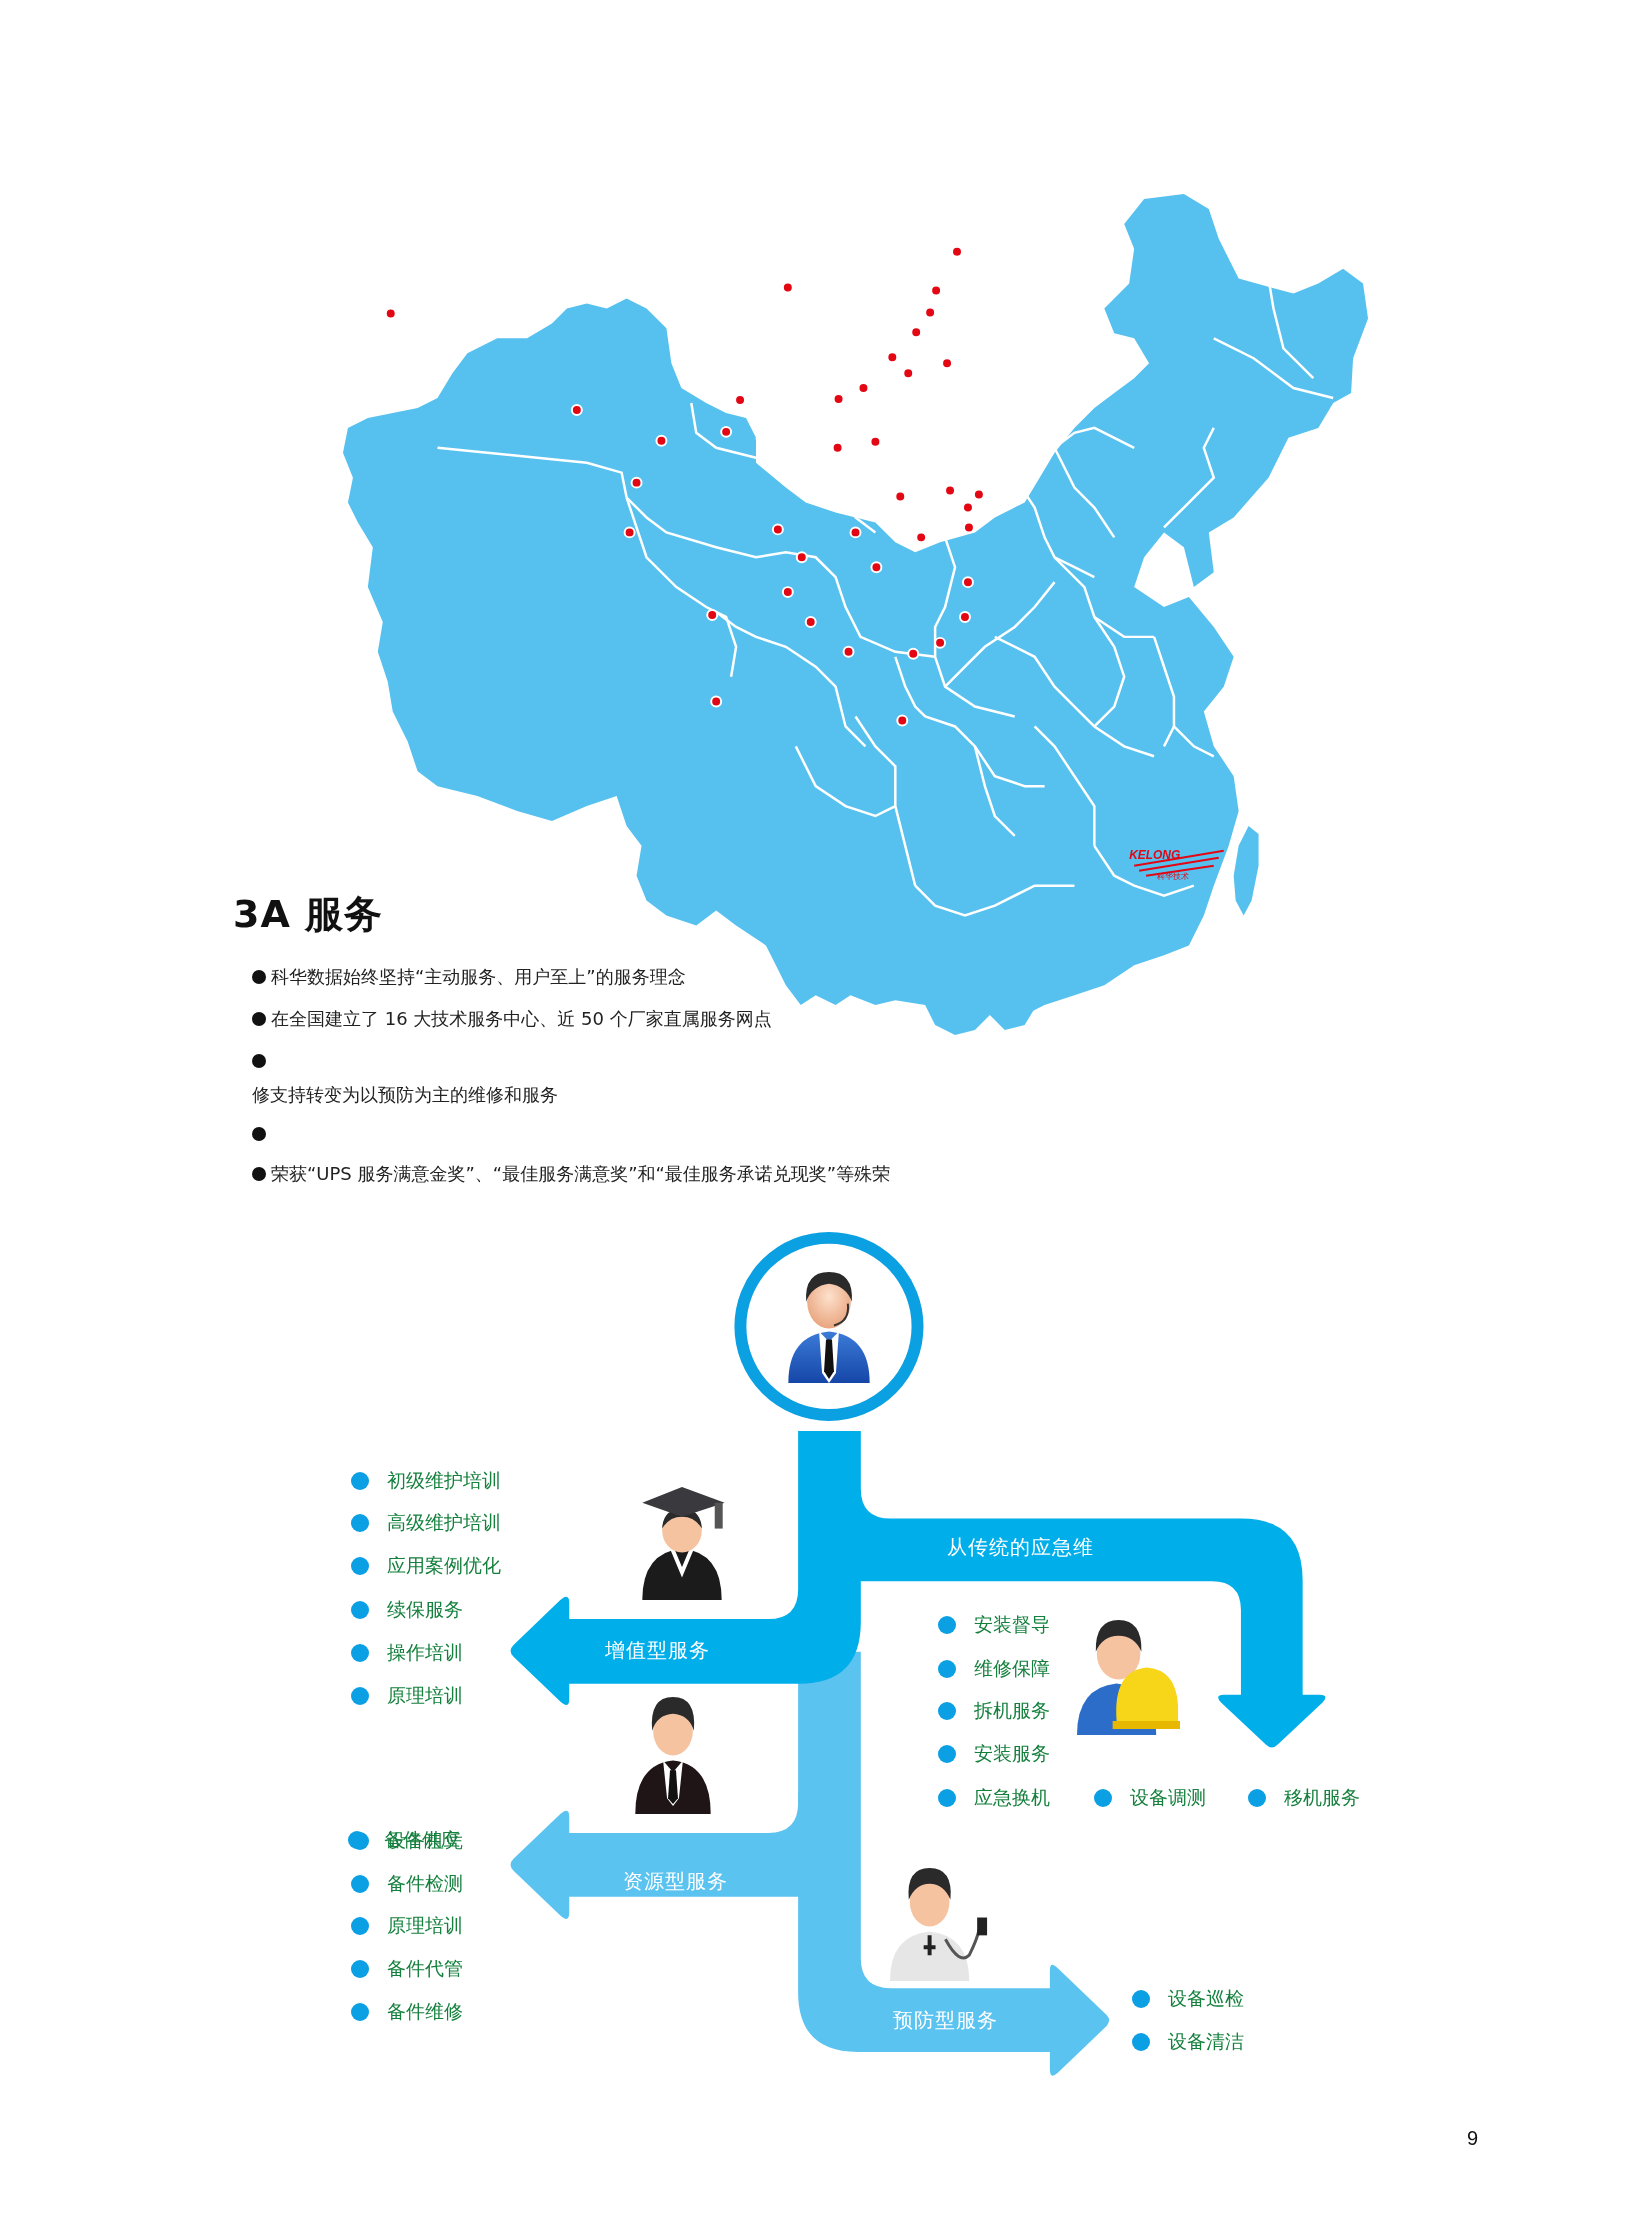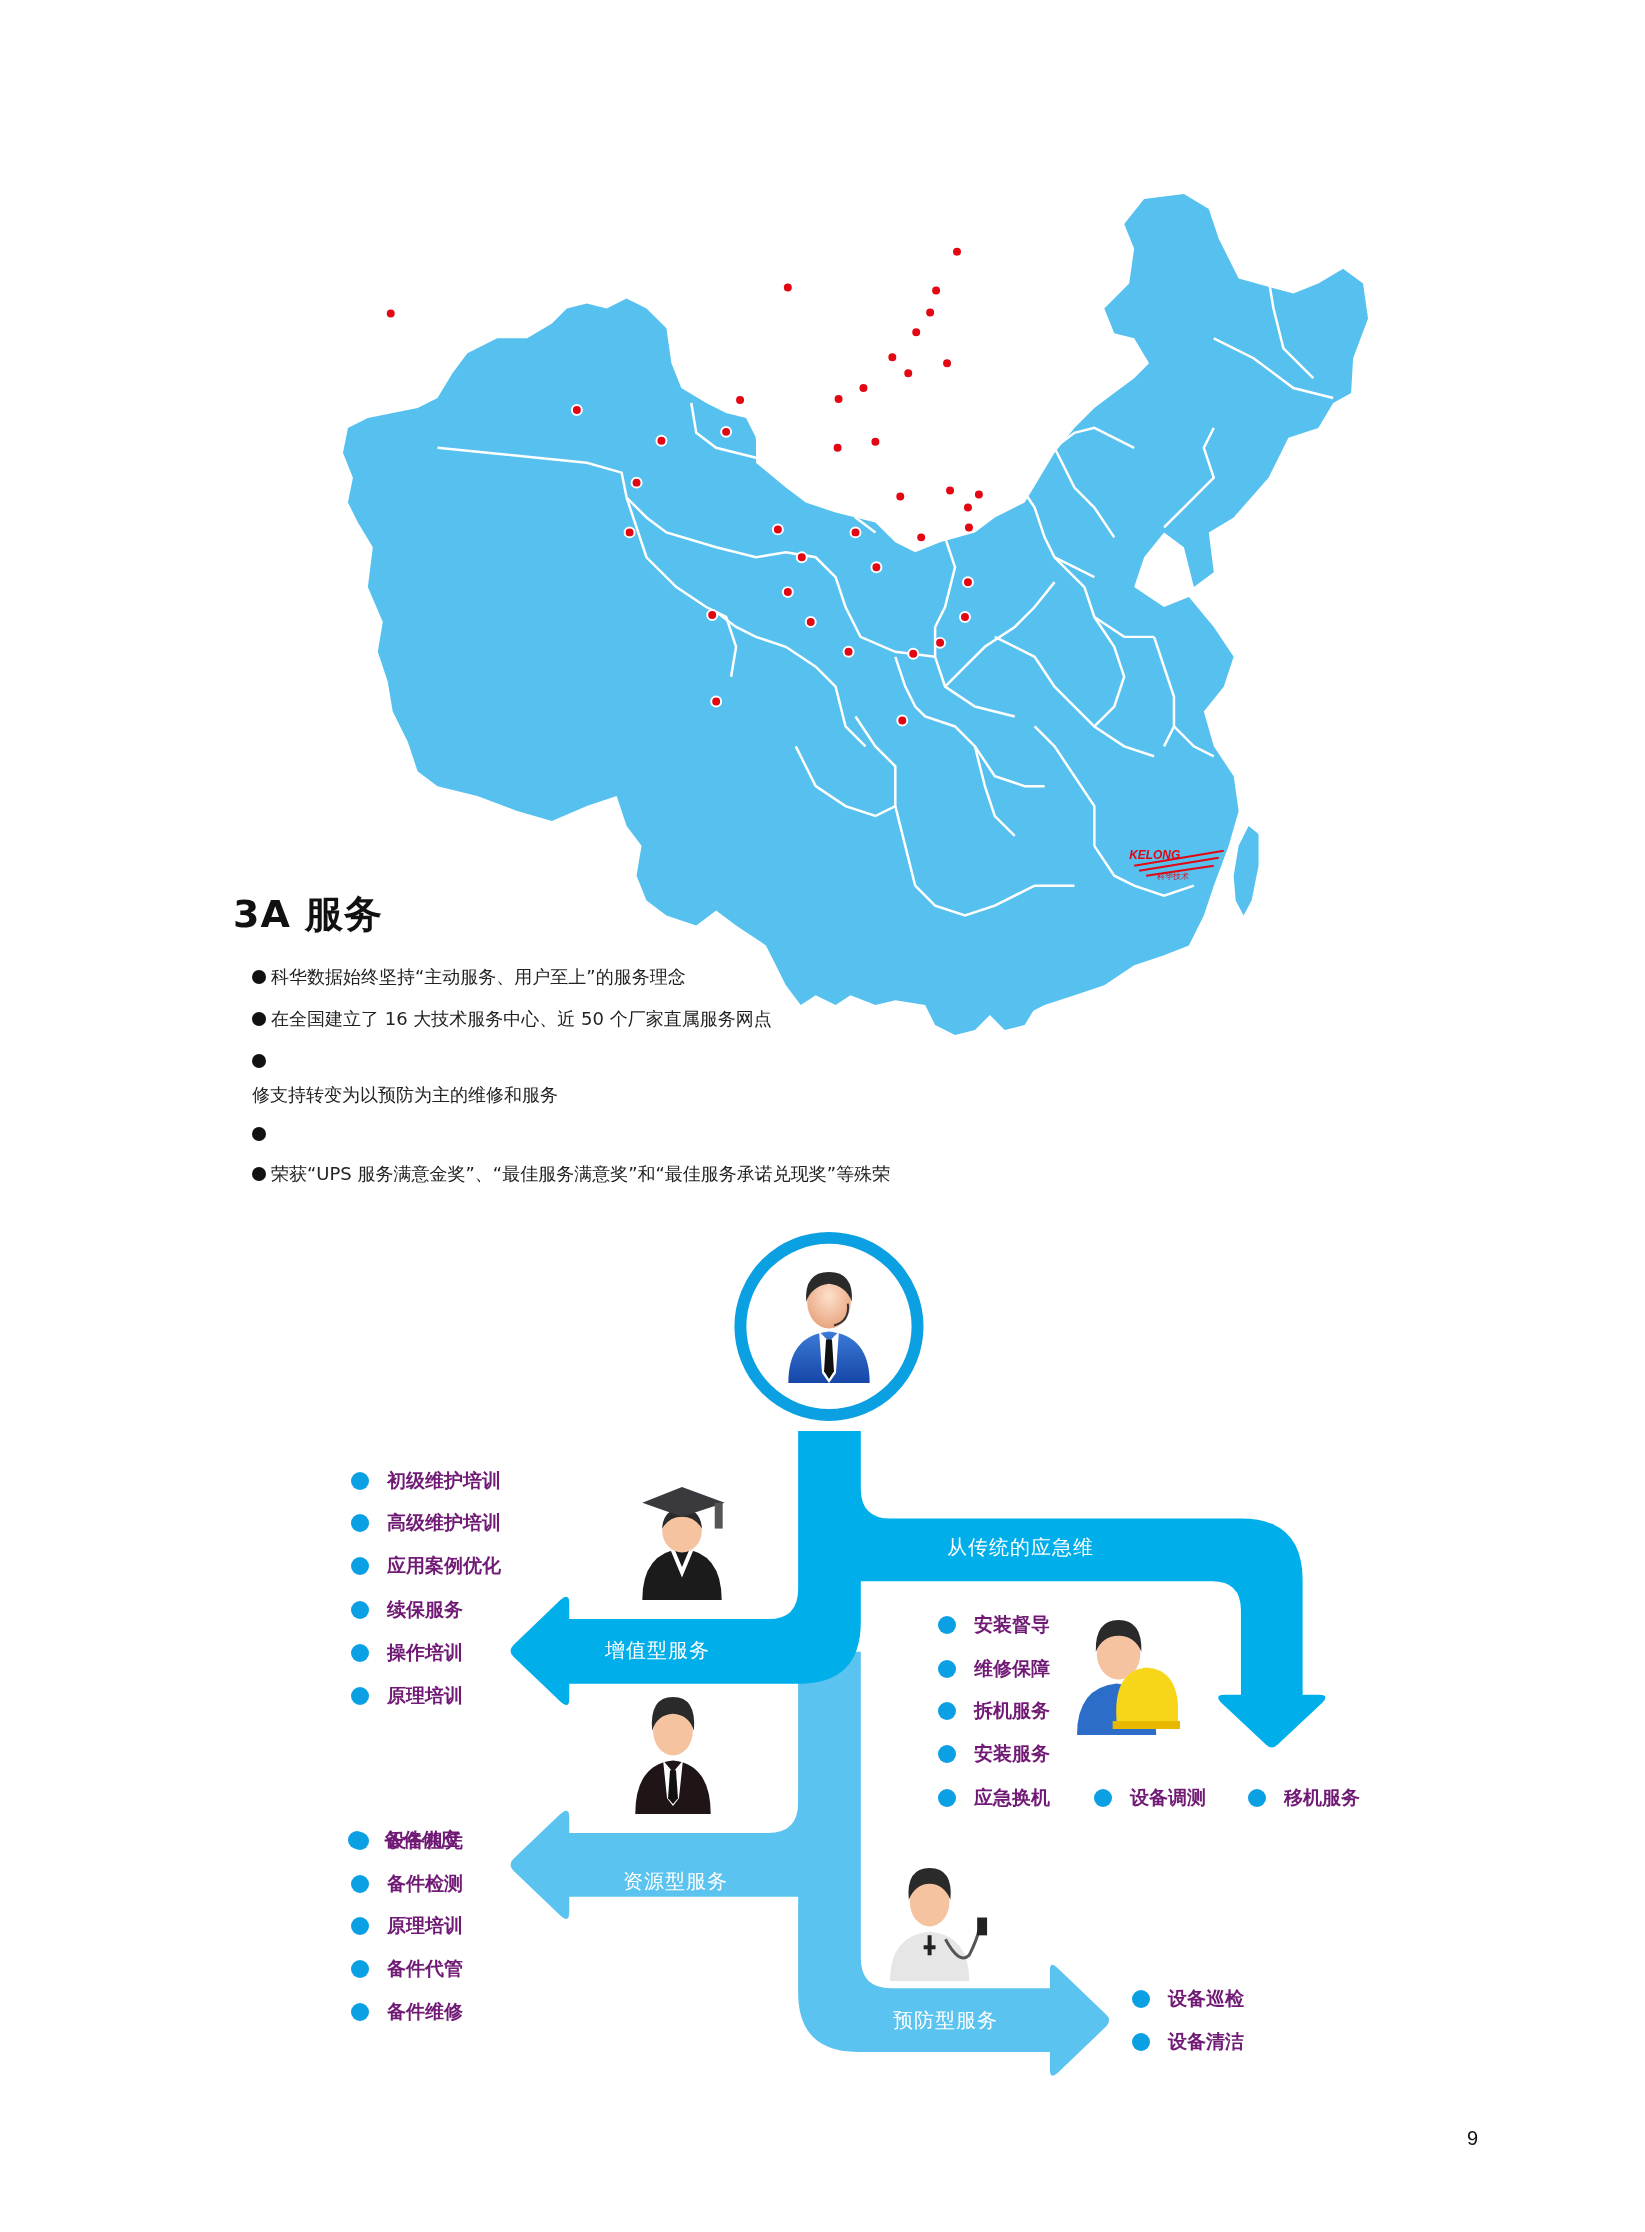--- a/index.html
+++ b/index.html
@@ -4,21 +4,21 @@
 <style>
   html, body { margin:0; padding:0; background:#ffffff; }
   body { width:1646px; height:2233px; position:relative; overflow:hidden;
          font-family:"DejaVu Sans","Liberation Sans",sans-serif; color:#222; }
   #map { position:absolute; left:338px; top:189px; width:1035px; height:846px; }
   .title { position:absolute; left:233px; top:889px; font-size:38px; font-weight:bold; color:#111; letter-spacing:1px; }
   .para { position:absolute; left:233px; font-size:18px; color:#222; line-height:24px; white-space:nowrap;margin-left:19px; }
   .para .b { display:inline-block; width:14px; height:14px; border-radius:50%; background:#111; margin-right:5px; vertical-align:-1px; }
   #diagram { position:absolute; left:0; top:0; width:1646px; height:2233px; pointer-events:none; }
   .arrow-label { position:absolute; color:#ffffff; font-size:20px; white-space:nowrap; letter-spacing:1px; }
-  .li { position:absolute; font-size:19px; color:#701a75; white-space:nowrap; line-height:24px;font-weight:bold; }
+  .li { position:absolute; font-size:19px; color:#15803d; white-space:nowrap; line-height:24px; }
   .li .dot { display:inline-block; width:18px; height:18px; border-radius:50%; background:#0B9FE3; margin-right:18px; vertical-align:-3px; }
   .avatar { position:absolute; }
   .pagenum { position:absolute; left:1467px; top:2127px; font-size:20px; color:#111; font-family:"Liberation Sans",sans-serif; }
 </style>
 </head>
 <body>
 
 <svg id="map" viewBox="0 0 1040 850" xmlns="http://www.w3.org/2000/svg">
   <g>
 

